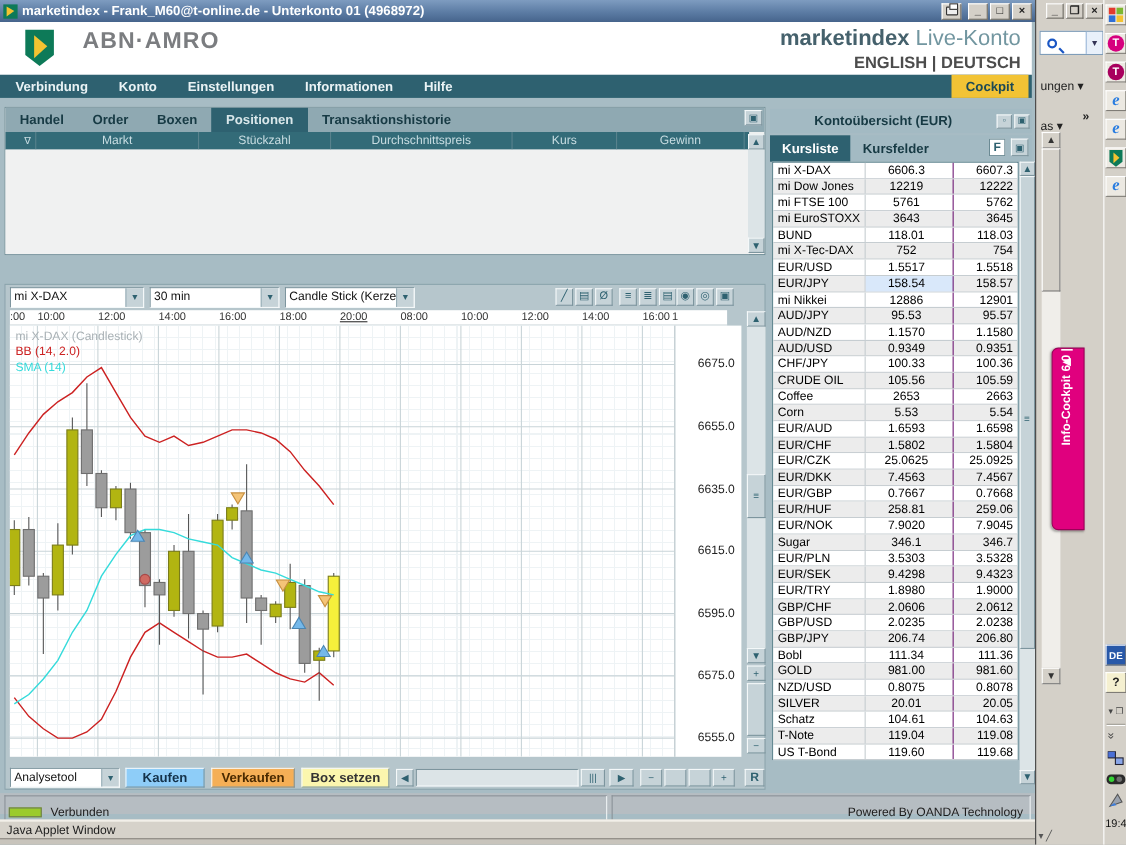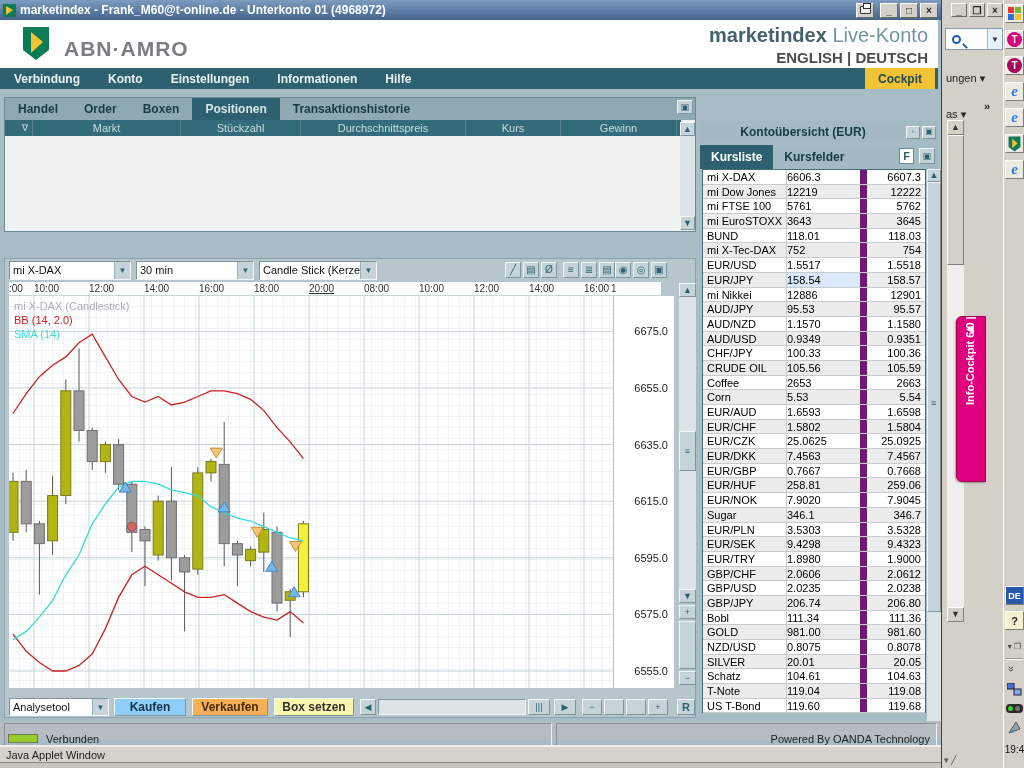--- a/index.html
+++ b/index.html
@@ -14,21 +14,21 @@
   .title-icon { width:13px; height:13px; background:#0d7a58; margin-right:4px; position:relative; flex:0 0 auto; }
   .title-icon::after { content:""; position:absolute; left:3px; top:2px;
     border-left:7px solid #f4c331; border-top:4px solid transparent; border-bottom:5px solid transparent; }
   .title-text { color:#fff; font-size:12px; font-weight:bold; white-space:nowrap; overflow:hidden; flex:1; }
   .tb-btn { width:18px; height:15px; background:#d4d0c8; border:1px solid; border-color:#fff #6d6a63 #6d6a63 #fff;
     font-size:10px; font-weight:bold; color:#222; display:flex; align-items:center; justify-content:center; margin-left:2px; }
   .printer { width:11px; height:8px; border:1px solid #333; border-radius:1px; position:relative; background:#eee; }
   .printer::before { content:""; position:absolute; left:2px; top:-4px; width:6px; height:4px; background:#fff; border:1px solid #333; }
 
   .brand-band { position:absolute; left:0; top:20px; width:938px; height:48px; background:#fff; }
-  .logo { position:absolute; left:22px; top:6px; display:flex; align-items:flex-end; }
+  .logo { position:absolute; left:22px; top:6px; display:flex; align-items:flex-start;gap:11px; }
   .abn-text { font-size:21px; font-weight:bold; color:#7b7d80; letter-spacing:1px; margin-left:14px; }
   .brand-right { position:absolute; right:10px; top:4px; text-align:right; }
   .product { font-size:20px; font-weight:bold; color:#45616c; }
   .product-suffix { font-size:20px; color:#7296a0; }
   .langs { font-size:15px; font-weight:bold; color:#4c4c4c; margin-top:2px; }
 
   .menubar { position:absolute; left:0; top:68px; width:938px; height:21px; background:#2e6170; display:flex; align-items:center; }
   .menu-item { color:#eaf3f5; font-size:12px; font-weight:bold; padding:0 14px; cursor:default; }
   .cockpit-btn { position:absolute; right:3px; top:0; width:70px; height:21px; background:#f2c335;
     color:#1d4955; font-size:12px; font-weight:bold; display:flex; align-items:center; justify-content:center; }
@@ -77,36 +77,36 @@
   .cv-thumb { position:absolute; left:0; width:17px; top:148px; height:40px; background:#c6d3d8;
     border:1px solid; border-color:#f4f8f9 #7d959e #7d959e #f4f8f9; color:#2e6170; font-size:9px;
     display:flex; align-items:center; justify-content:center; }
   .trade-row { position:absolute; left:0; top:438px; width:100%; height:20px; }
   .trade-row .btn { position:absolute; top:1px; height:18px; border:1px solid; border-color:#f4f8f9 #7d959e #7d959e #f4f8f9;
     font-size:12px; font-weight:bold; display:flex; align-items:center; justify-content:center; }
   .h-track { position:absolute; top:2px; height:16px; }
   .mini { position:absolute; top:2px; width:16px; height:16px; font-size:9px; }
 
   
-  .right-panel { position:absolute; left:700px; top:99px; width:238px; height:619px;margin-top:22px; }
+  .right-panel { position:absolute; left:700px; top:99px; width:238px; height:619px; }
   .rp-header { position:absolute; left:0; top:0; width:100%; height:22px; background:#a3bac3; display:flex; align-items:center; }
   .rp-title { flex:1; text-align:center; font-size:12px; font-weight:bold; color:#173a44; }
   .rp-btn { width:14px; height:13px; margin-right:2px; font-size:8px; }
   .rp-tabs { position:absolute; left:0; top:24px; width:100%; height:24px; background:#a3bac3; display:flex; align-items:center; }
   .rp-tab { height:24px; padding:0 11px; font-size:12px; font-weight:bold; color:#173a44; display:flex; align-items:center; }
   .rp-tab.active { background:#2e6170; color:#fff; }
   .f-btn { position:absolute; right:24px; top:27px; width:15px; height:16px; background:#fff; border:1px solid #6b8a94;
     color:#2e6170; font-size:11px; font-weight:bold; display:flex; align-items:center; justify-content:center; }
   .rp-detach { position:absolute; right:3px; top:27px; width:16px; height:16px; font-size:9px; }
   .q-table { position:absolute; left:2px; top:48px; width:224px; height:544px; background:#fff; border:1px solid #44707c; }
   .q-row { display:flex; height:14.7px; border-bottom:1px solid #c6cdd1; background:#fff; }
   .q-row.alt { background:#ececec; }
   .q-cell { font-size:11px; line-height:13px; padding-top:1px; overflow:hidden; white-space:nowrap; }
   .q-name { width:84px; padding-left:4px; border-right:1px solid #c6cdd1; }
-  .q-bid { width:80px; text-align:left; padding-right:5px; border-right:7px solid #701a75; }
+  .q-bid { width:80px; text-align:center; padding-right:5px; border-right:1px solid #701a75; }
   .q-ask { width:58px; text-align:right; padding-right:4px; }
   .q-bid.hl { background:#d9e8fa; }
   .q-scroll { position:absolute; right:-3px; top:48px; width:14px; height:566px; }
   .q-scroll .sbtn { position:absolute; width:14px; height:13px; }
   .q-thumb { position:absolute; top:13px; width:14px; height:430px; background:#c6d3d8;
     border:1px solid; border-color:#f4f8f9 #7d959e #7d959e #f4f8f9; }
   .q-thumb::after { content:"≡"; position:absolute; top:215px; left:3px; color:#2e6170; font-size:9px; }
   .q-trk { position:absolute; top:443px; height:110px; width:14px; }
 
   

